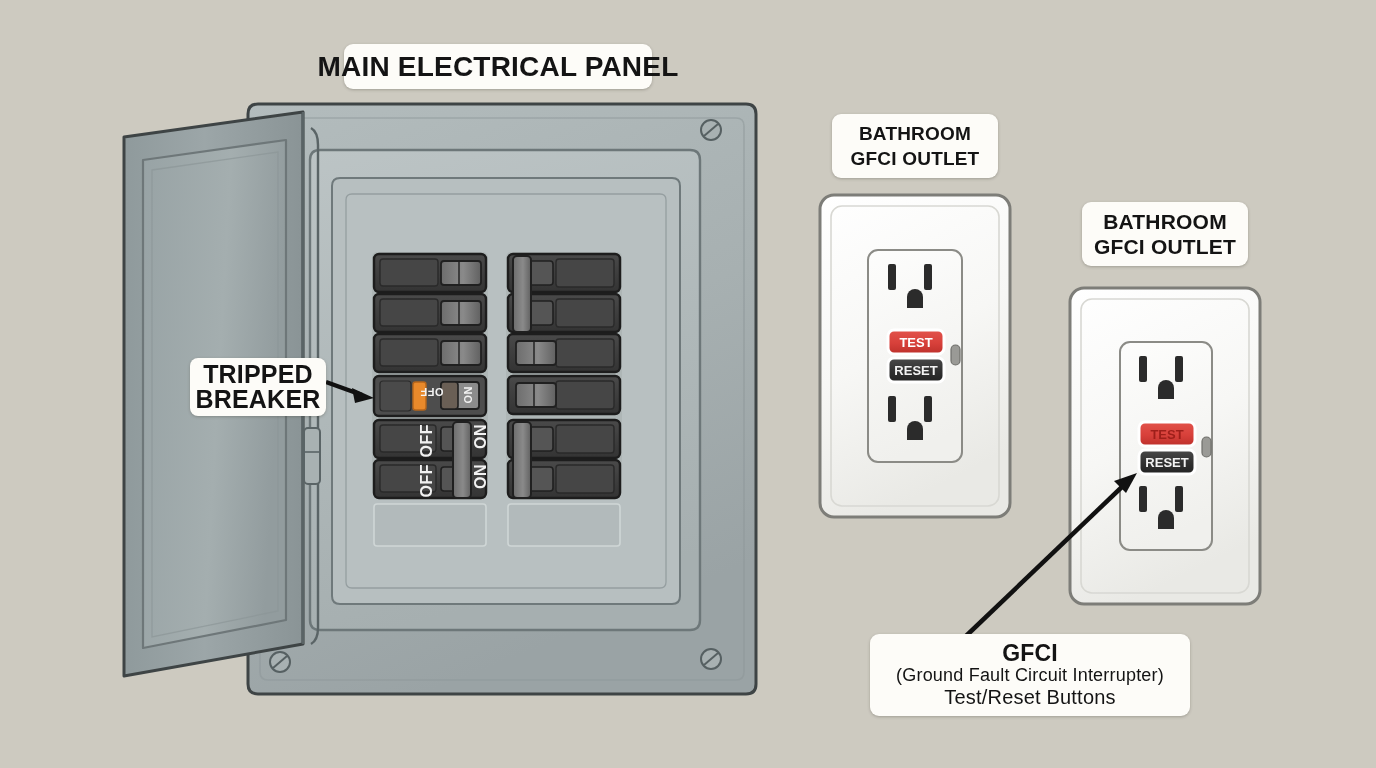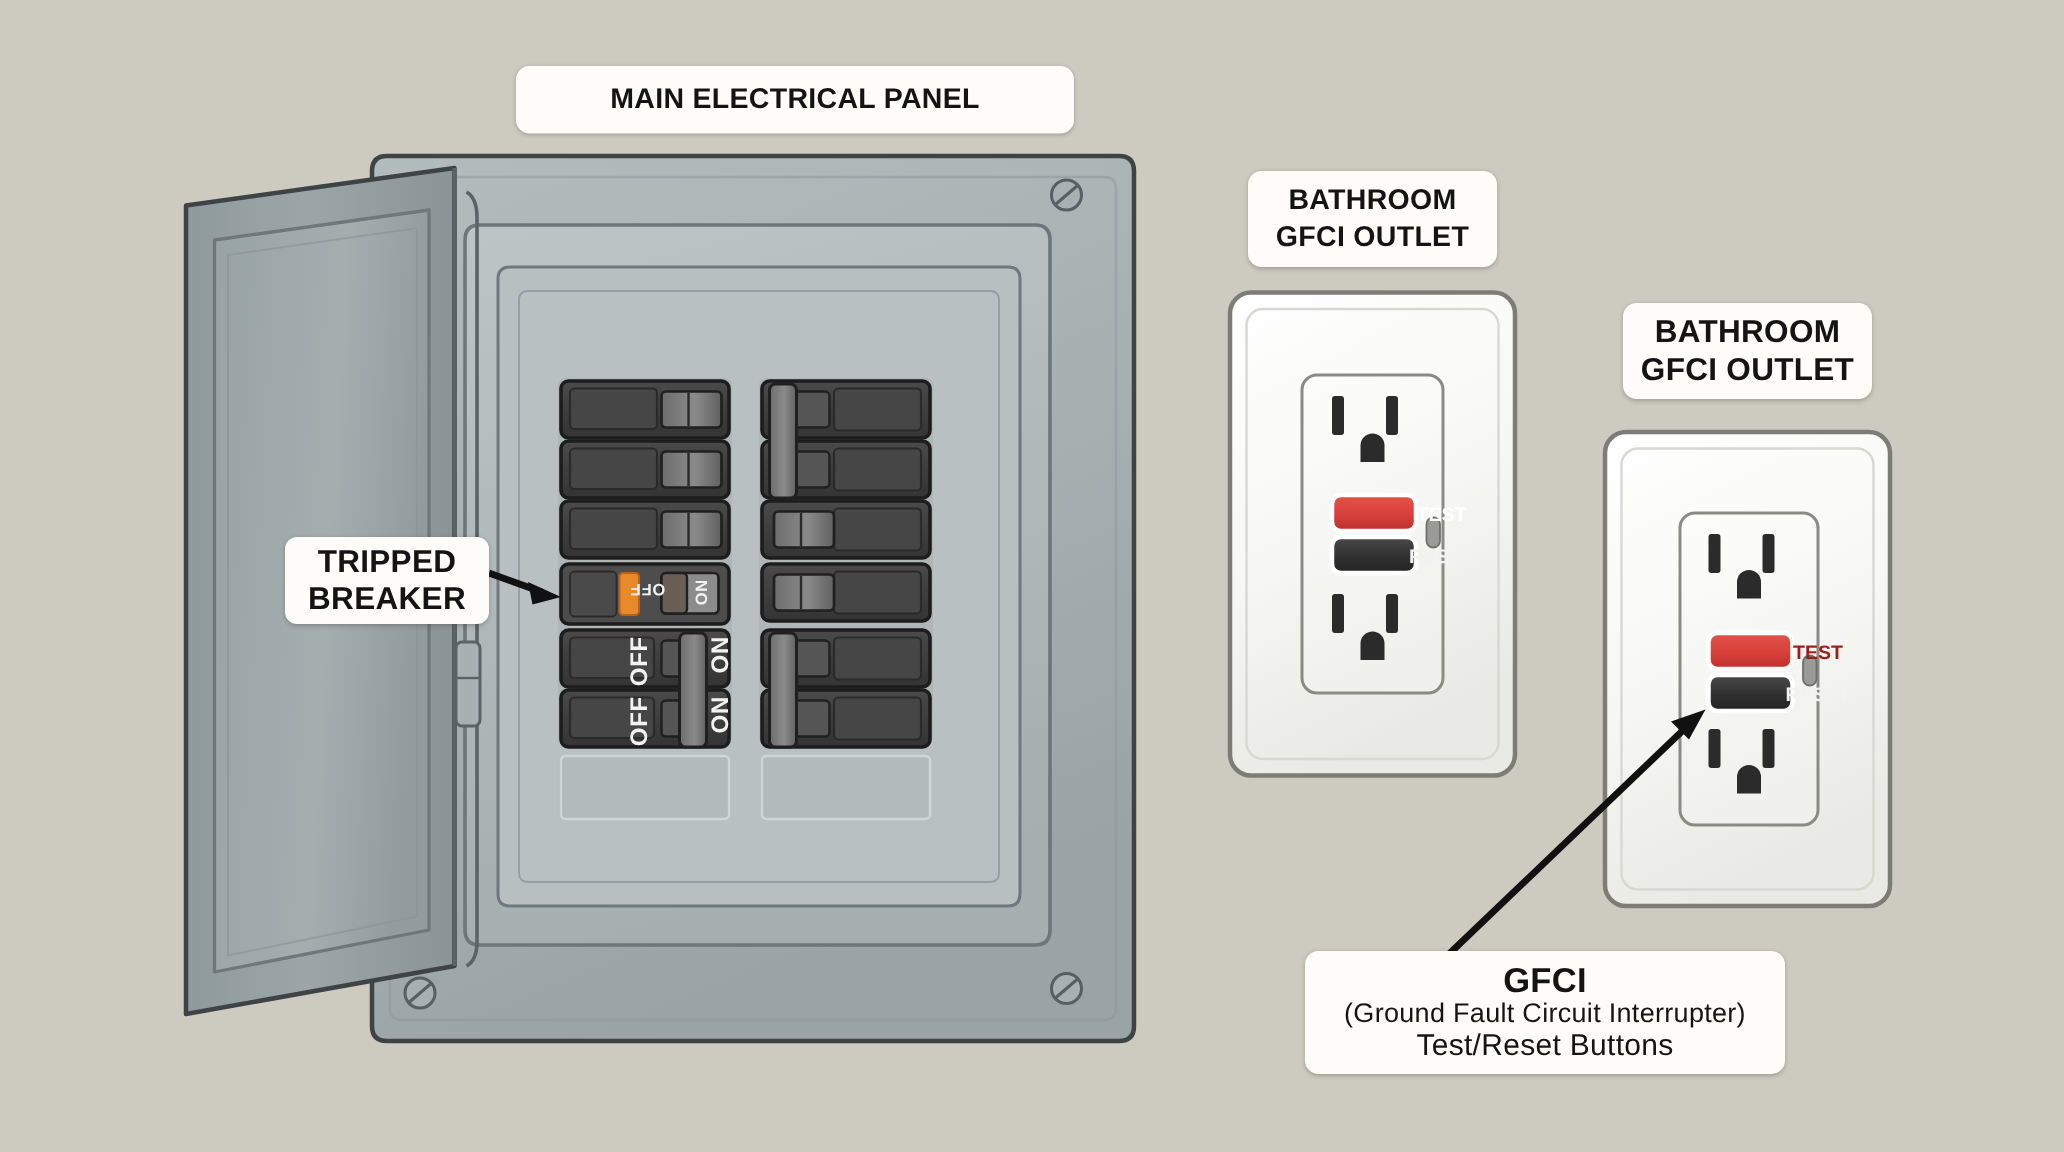--- a/index.html
+++ b/index.html
@@ -33,39 +33,39 @@
     justify-content: center;
     color: #141414;
     text-align: center;
     letter-spacing: 0.2px;
     z-index: 40;
   }
   .callout .ln { display: block; white-space: nowrap; }
 
   #label-main-panel {
     left: 344px; top: 44px;
-    width: 372px; height: 45px;
-    font-size: 19px; font-weight: bold;
+    width: 308px; height: 45px;
+    font-size: 28px; font-weight: bold;
   }
   #label-bathroom {
     left: 832px; top: 114px;
     width: 166px; height: 64px;
     font-size: 19px; font-weight: bold;
     line-height: 25px;
   }
   #label-kitchen {
     left: 1082px; top: 202px;
     width: 166px; height: 64px;
     font-size: 21px; font-weight: bold;
     line-height: 25px;
   }
   #label-tripped {
     left: 190px; top: 358px;
     width: 136px; height: 58px;
-    font-size: 21px; font-weight: bold;
+    font-size: 25px; font-weight: bold;
     line-height: 25px;
     border-radius: 8px;
   }
   #label-gfci {
     left: 870px; top: 634px;
     width: 320px; height: 82px;
     font-size: 17px;
     line-height: 22px;
     padding: 0 4px;
     box-sizing: border-box;
@@ -87,21 +87,20 @@
   .rot180 { transform: rotate(180deg); }
 
   
   .btn-text {
     position: absolute;
     z-index: 30;
     font-family: "Liberation Sans", sans-serif;
     font-weight: bold;
     text-align: center;
     pointer-events: none;
-    margin-left: 45px;
   }
 </style>
 </head>
 <body>
 
 <div id="stage">
 
   <svg id="art" viewBox="0 0 1376 768">
     <defs>
       <linearGradient id="gDoorFace" x1="0" y1="0" x2="1" y2="0">

